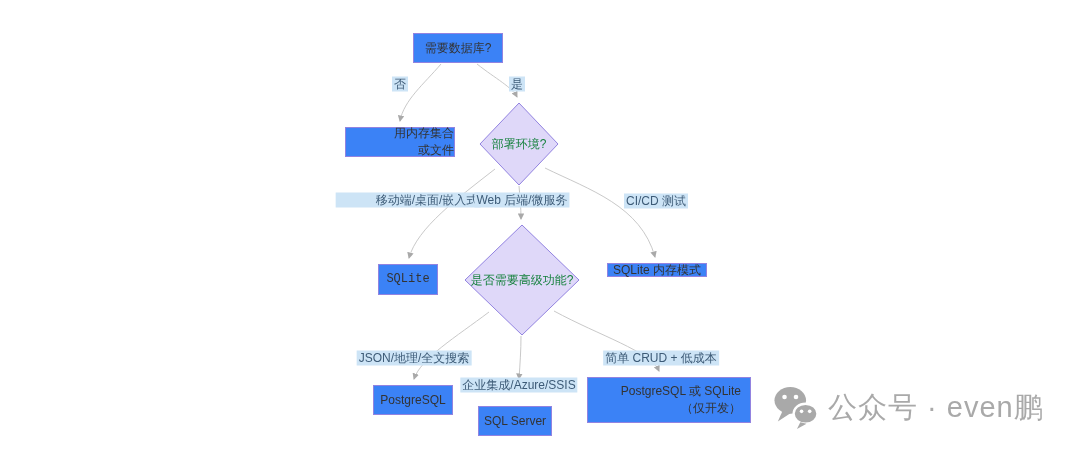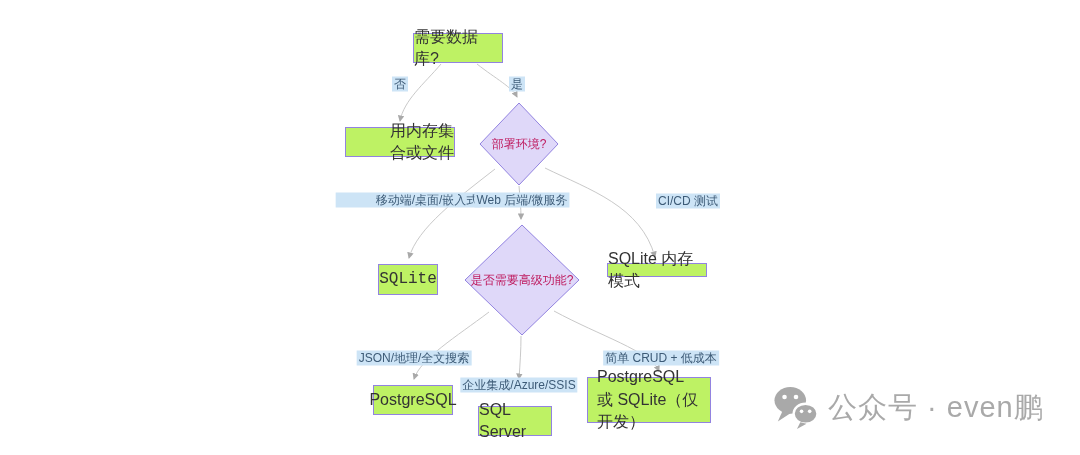--- a/index.html
+++ b/index.html
@@ -10,36 +10,36 @@
     background: #ffffff;
     font-family: "Liberation Sans", sans-serif;
     overflow: hidden;
   }
   svg.edges {
     position: absolute;
     left: 0; top: 0;
   }
   .node {
     position: absolute;
-    background: #bef264;
+    background: #3b82f6;
     border: 1px solid #9283E0;
     box-sizing: border-box;
     display: flex;
     align-items: center;
     justify-content: center;
-    font-size: 16px;
+    font-size: 12px;
     color: #333333;
-    text-align: left;
+    text-align: right;
     line-height: 1.4;
   }
   .diamond-label {
     position: absolute;
     transform: translate(-50%, -50%);
     font-size: 12px;
-    color: #be185d;
+    color: #15803d;
     white-space: nowrap;
   }
   .edge-label {
     position: absolute;
     transform: translate(-50%, -50%);
     background: #CDE4F6;
     color: #3D5B77;
     font-size: 12px;
     line-height: 15px;
     padding: 0 2px;
@@ -92,35 +92,35 @@
   <div class="node" style="left:345px; top:127px; width:110px; height:30px;padding-left:44px;">用内存集合或文件</div>
 
   <div class="node" style="left:378px; top:264px; width:60px; height:31px;font-family:Liberation Mono, monospace;">SQLite</div>
 
   <div class="node" style="left:607px; top:263px; width:100px; height:14px;">SQLite 内存模式</div>
 
   <div class="node" style="left:373px; top:385px; width:80px; height:30px;">PostgreSQL</div>
 
   <div class="node" style="left:478px; top:406px; width:74px; height:30px;">SQL Server</div>
 
-  <div class="node" style="left:587px; top:377px; width:124px; height:46px; padding:3px 9px;">PostgreSQL 或 SQLite（仅开发）</div>
+  <div class="node" style="left:587px; top:377px; width:164px; height:46px; padding:3px 9px;">PostgreSQL 或 SQLite（仅开发）</div>
 
   <div class="diamond-label" style="left:519px; top:144px;">部署环境?</div>
 
   <div class="diamond-label" style="left:522px; top:280px;">是否需要高级功能?</div>
 
   <div class="edge-label" style="left:400px; top:84px;">否</div>
 
   <div class="edge-label" style="left:517px; top:84px;">是</div>
 
   <div class="edge-label" style="left:408px; top:200px;padding-left:40px;">移动端/桌面/嵌入式</div>
 
   <div class="edge-label" style="left:522px; top:200px;">Web 后端/微服务</div>
 
-  <div class="edge-label" style="left:656px; top:201px;margin-left:32px;">CI/CD 测试</div>
+  <div class="edge-label" style="left:656px; top:201px;">CI/CD 测试</div>
 
   <div class="edge-label" style="left:414px; top:358px;">JSON/地理/全文搜索</div>
 
   <div class="edge-label" style="left:519px; top:362px;margin-top:23px;">企业集成/Azure/SSIS</div>
 
   <div class="edge-label" style="left:661px; top:358px;">简单 CRUD + 低成本</div>
 
   <div class="watermark">
     <svg width="46" height="44" viewBox="0 0 48 46">
       <ellipse cx="18" cy="15" rx="16.5" ry="14" fill="#A9A9A9"></ellipse>

